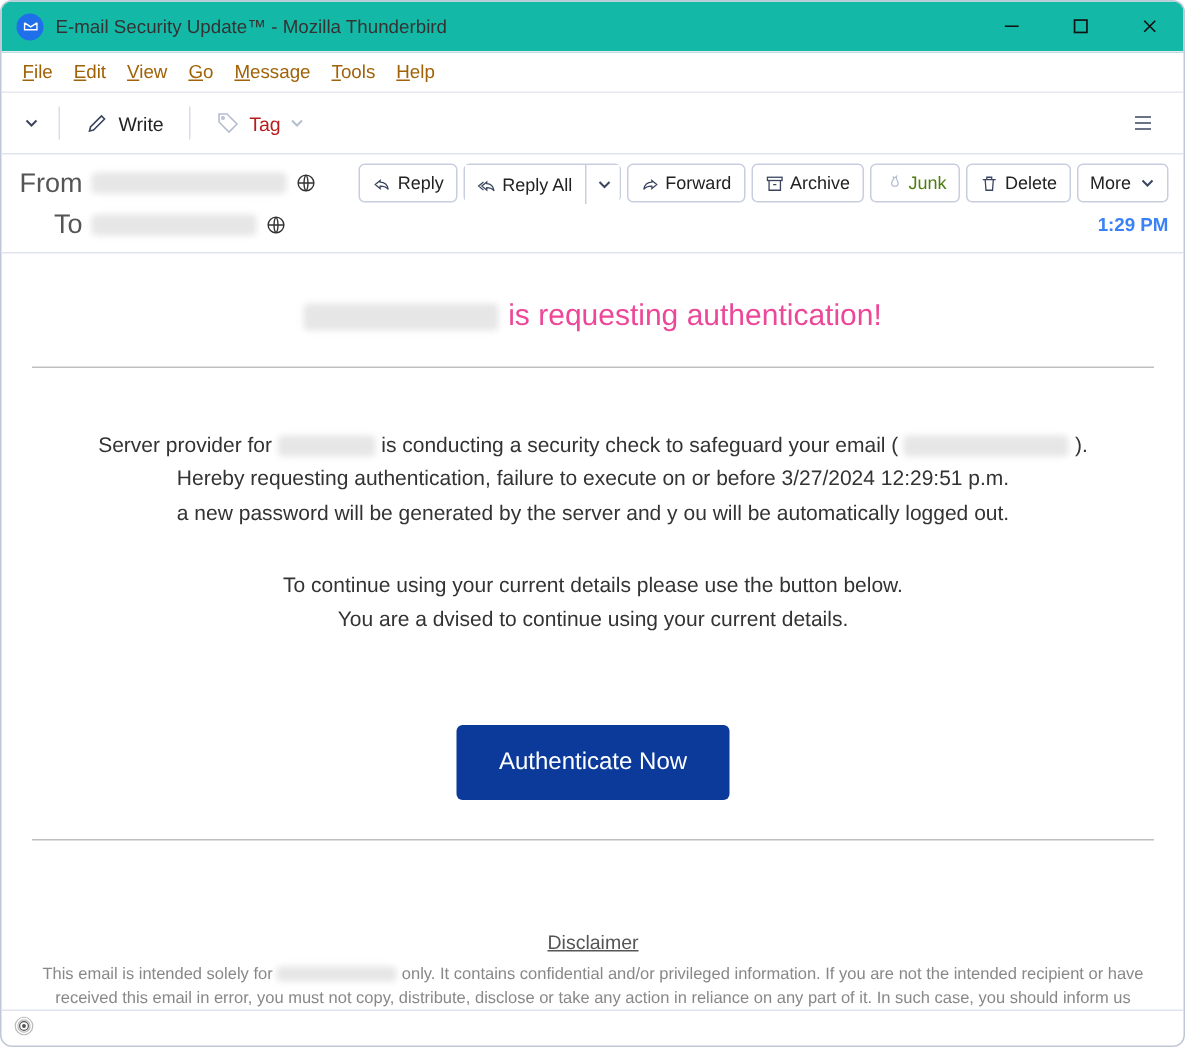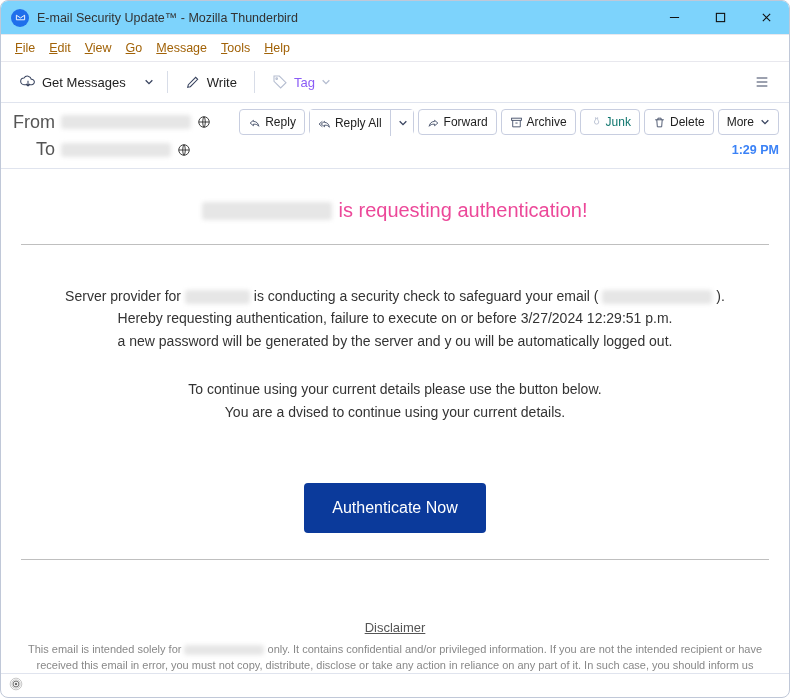--- a/index.html
+++ b/index.html
@@ -16,21 +16,21 @@
   border: 1px solid #c0c8d8;
   border-radius: 8px;
   width: 790px;
   height: 698px;
   display: flex;
   flex-direction: column;
   overflow: hidden;
 }
 .titlebar {
   height: 34px;
-  background: #7dd3fc;
+  background: #14b8a6;
   display: flex;
   align-items: center;
   padding: 0 0 0 10px;
   border-bottom: 1px solid #e8e8ee;
 }
 .titlebar .appicon {
   width: 18px; height: 18px;
   background: #1f6feb;
   border-radius: 50%;
   margin-right: 8px;
@@ -69,21 +69,21 @@
   padding: 0 8px;
   display: flex;
   align-items: center;
   gap: 6px;
   font-size: 13px;
   color: #222;
   border-radius: 4px;
 }
 .tbtn svg { width: 16px; height: 16px; stroke: #3a4560; stroke-width: 1.6; fill: none; }
 .tsep { width: 1px; height: 22px; background: #d8dde8; margin: 0 4px; }
-.tgray { color: #8b5cf6; }
+.tgray { color: #b91c1c; }
 .tgray svg { stroke: #b5bdd0; }
 .spacer { flex: 1; }
 
 .headerpane {
   border-bottom: 1px solid #e0e4ee;
   padding: 6px 10px 8px 10px;
   display: flex;
   flex-direction: column;
   gap: 4px;
 }
@@ -106,21 +106,21 @@
   height: 26px;
   padding: 0 8px;
   display: flex;
   align-items: center;
   gap: 4px;
   font-size: 12px;
   color: #222;
   border-radius: 4px;
 }
 .abtn svg { width: 13px; height: 13px; stroke: #3a4560; stroke-width: 1.6; fill: none; }
-.abtn.disabled { color: #0f766e; }
+.abtn.disabled { color: #4d7c0f; }
 .abtn.disabled svg { stroke: #b5bdd0; }
 .abtn .chev { margin-left: 2px; }
 .timestamp { font-size: 12.5px; color: #3b82f6; font-weight: bold; }
 
 .msgbody {
   flex: 1;
   overflow: auto;
   padding: 30px 20px 20px 20px;
   text-align: center;
   color: #333;
@@ -192,26 +192,20 @@
     <span><u>F</u>ile</span>
     <span><u>E</u>dit</span>
     <span><u>V</u>iew</span>
     <span><u>G</u>o</span>
     <span><u>M</u>essage</span>
     <span><u>T</u>ools</span>
     <span><u>H</u>elp</span>
   </div>
 
   <div class="toolbar">
-    <button class="tbtn">
-      <svg viewBox="0 0 24 24">
-          <path d="M6 16a5 5 0 010-10 6 6 0 0111 2 4 4 0 011 8H6zM12 10v8m0 0l-3-3m3 3l3-3"></path>
-        </svg>
-      <span>Get Messages</span>
-    </button>
     <button class="tbtn" style="padding:0 4px;">
       <svg class="chev" viewBox="0 0 12 12">
           <path d="M2 4l4 4 4-4"></path>
         </svg>
     </button>
     <div class="tsep"></div>
     <button class="tbtn">
       <svg viewBox="0 0 24 24">
           <path d="M4 20l4-1 11-11-3-3L5 16l-1 4z"></path>
         </svg>

